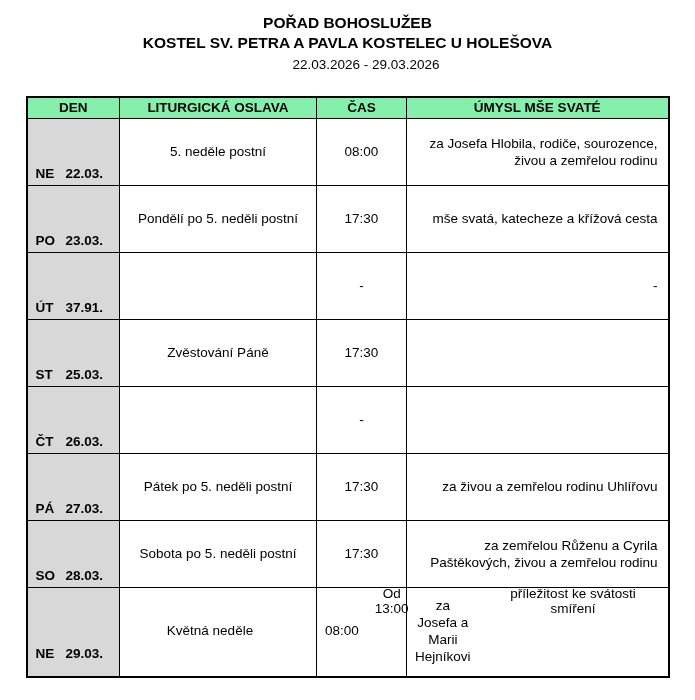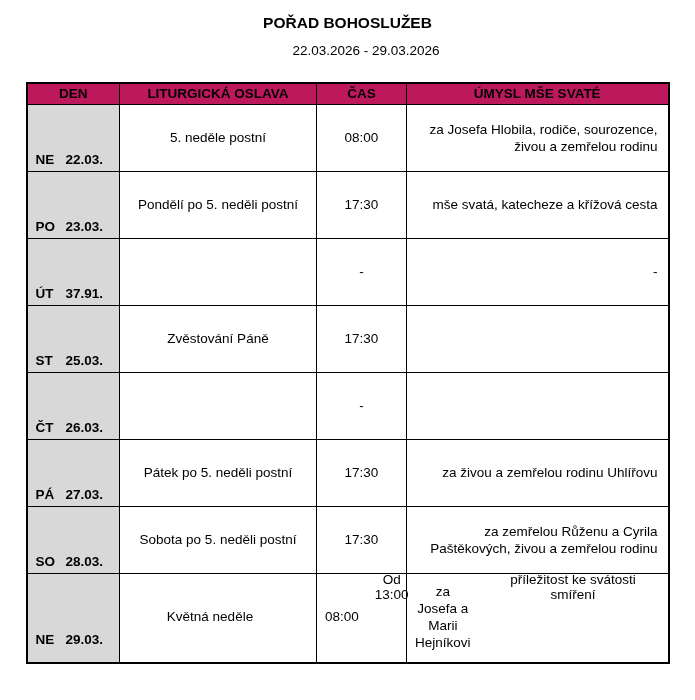--- a/index.html
+++ b/index.html
@@ -8,38 +8,38 @@
     width: 695px;
     height: 700px;
     background: #ffffff;
     color: #000000;
     font-family: "Liberation Sans", sans-serif;
   }
   .page { width: 695px; height: 700px; overflow: hidden; }
   .titles { text-align: center; padding-top: 13px; }
   .title    { font-size: 15.5px; font-weight: bold; line-height: 20px; }
   .subtitle { font-size: 15.5px; font-weight: bold; line-height: 20px; }
-  .daterange{ font-size: 13.5px; line-height: 20px; margin-top: 8px; padding-left: 37px; }
+  .daterange{ font-size: 13.5px; line-height: 20px; margin-top: 2px; padding-left: 37px; }
 
   table.schedule {
     border-collapse: collapse;
     table-layout: fixed;
     width: 642px;
     margin: 21px auto 0 auto;
     border: 2px solid #000;
   }
   .schedule th, .schedule td {
     border: 1.5px solid #000;
     font-size: 13.5px;
     text-align: center;
     vertical-align: middle;
     padding: 0;
   }
   .schedule th {
-    background: #be185d;
+    background: #86efac;
     font-weight: bold;
     height: 21px;
   }
   tr.row-normal { height: 67px; }
   tr.row-last   { height: 90px; }
 
   td.day-cell {
     background: #d8d8d8;
     font-weight: bold;
     text-align: left;
@@ -69,20 +69,21 @@
     padding: 0 8px;
   }
 </style>
 </head>
 <body>
 
 <div class="page">
 
   <div class="titles">
     <div class="title">POŘAD BOHOSLUŽEB</div>
+    <div class="subtitle">KOSTEL SV. PETRA A PAVLA KOSTELEC U HOLEŠOVA</div>
     <div class="daterange">22.03.2026 - 29.03.2026</div>
   </div>
 
   <table class="schedule">
     <colgroup>
       <col style="width:93px">
       <col style="width:197px">
       <col style="width:90px">
       <col style="width:262px">
     </colgroup>

